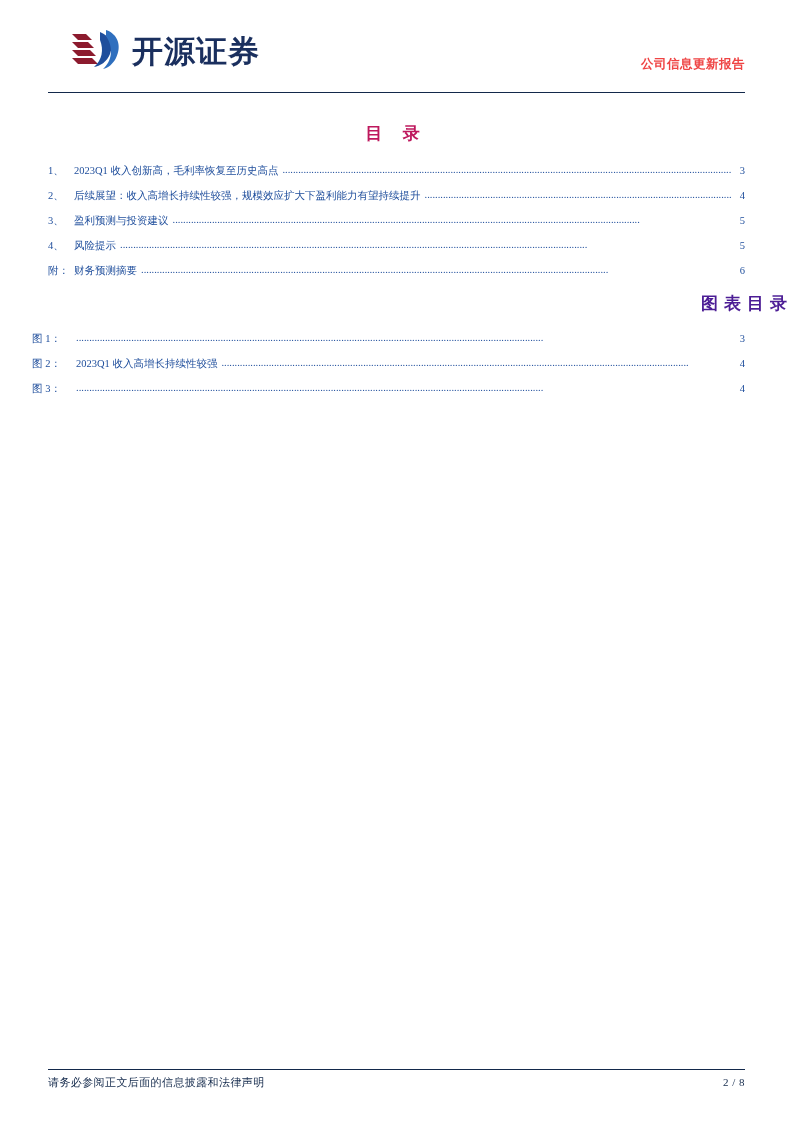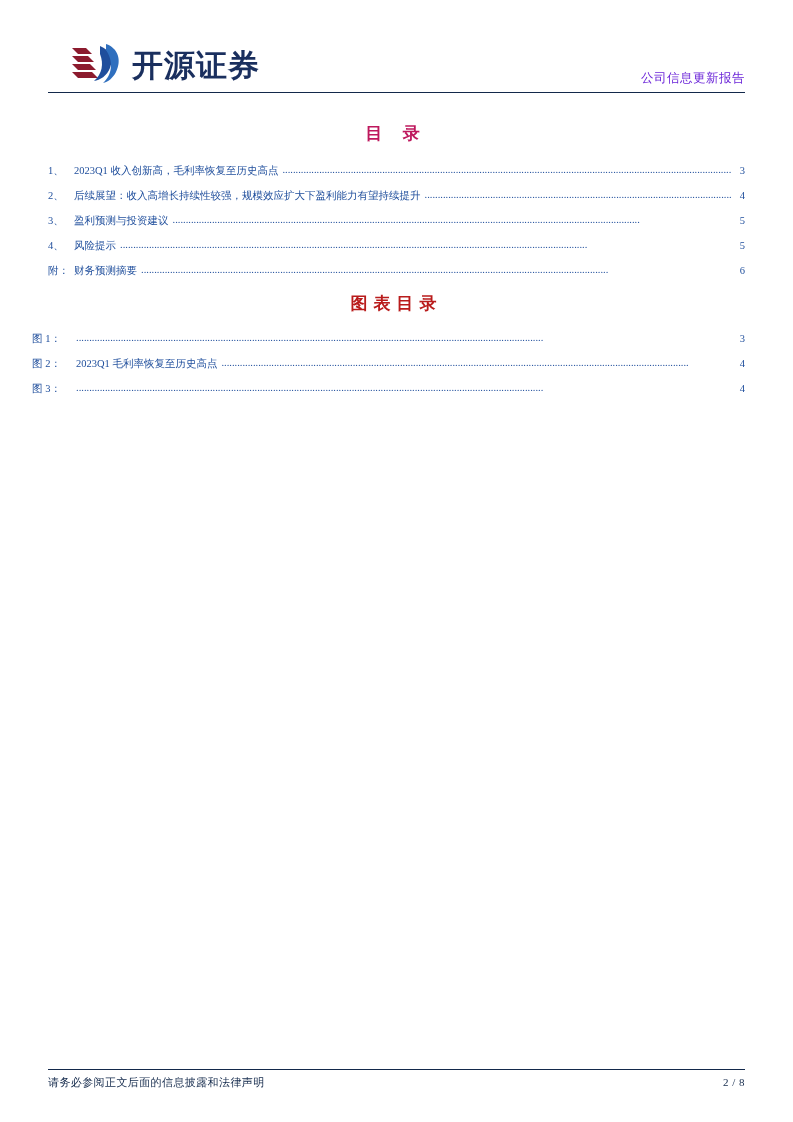--- a/index.html
+++ b/index.html
@@ -22,21 +22,21 @@
     height: 1122px;
     box-sizing: border-box;
     padding: 0 48px;
   }
 
   
   .header {
     position: absolute;
     left: 48px;
     right: 48px;
-    top: 32px;
+    top: 18px;
     height: 72px;
   }
   .logo-wrap {
     position: absolute;
     left: 22px;
     top: 8px;
     display: flex;
     align-items: center;
     gap: 10px;
   }
@@ -53,22 +53,22 @@
     color: #1a2f5e;
     letter-spacing: 1px;
     line-height: 1;
     margin-top: 4px;
   }
   .header-right {
     position: absolute;
     right: 0;
     top: 38px;
     font-size: 12.5px;
-    font-weight: normal;
-    color: #6d28d9;
+    font-weight: bold;
+    color: #ef4444;
     letter-spacing: 0.5px;
   }
   .header-rule {
     position: absolute;
     left: 48px;
     right: 48px;
     top: 92px;
     height: 0;
     border-top: 1.6px solid #13294b;
   }
@@ -119,24 +119,24 @@
     flex: 0 0 auto;
     padding-left: 4px;
     text-align: right;
     min-width: 10px;
   }
 
   .figs-title {
     position: absolute;
     left: 0; right: 0;
     top: 292px;
-    text-align: center;
+    text-align: right;
     font-size: 17px;
     font-weight: bold;
-    color: #b91c1c;
+    color: #4c1d95;
     letter-spacing: 6px;
   }
   .figs-list {
     position: absolute;
     left: 32px;
     right: 48px;
     top: 326px;
   }
   .figs-list .toc-num { min-width: 44px; }
 
@@ -227,21 +227,21 @@
   <div class="figs-title">图表目录</div>
 
   <div class="figs-list">
     <div class="toc-row">
       <span class="toc-num">图 1：</span>
       <span class="toc-dots">..................................................................................................................................................................................</span>
       <span class="toc-page">3</span>
     </div>
     <div class="toc-row">
       <span class="toc-num">图 2：</span>
-      <span class="toc-label">2023Q1 毛利率恢复至历史高点</span>
+      <span class="toc-label">2023Q1 收入高增长持续性较强</span>
       <span class="toc-dots">..................................................................................................................................................................................</span>
       <span class="toc-page">4</span>
     </div>
     <div class="toc-row">
       <span class="toc-num">图 3：</span>
       <span class="toc-dots">..................................................................................................................................................................................</span>
       <span class="toc-page">4</span>
     </div>
   </div>
 

